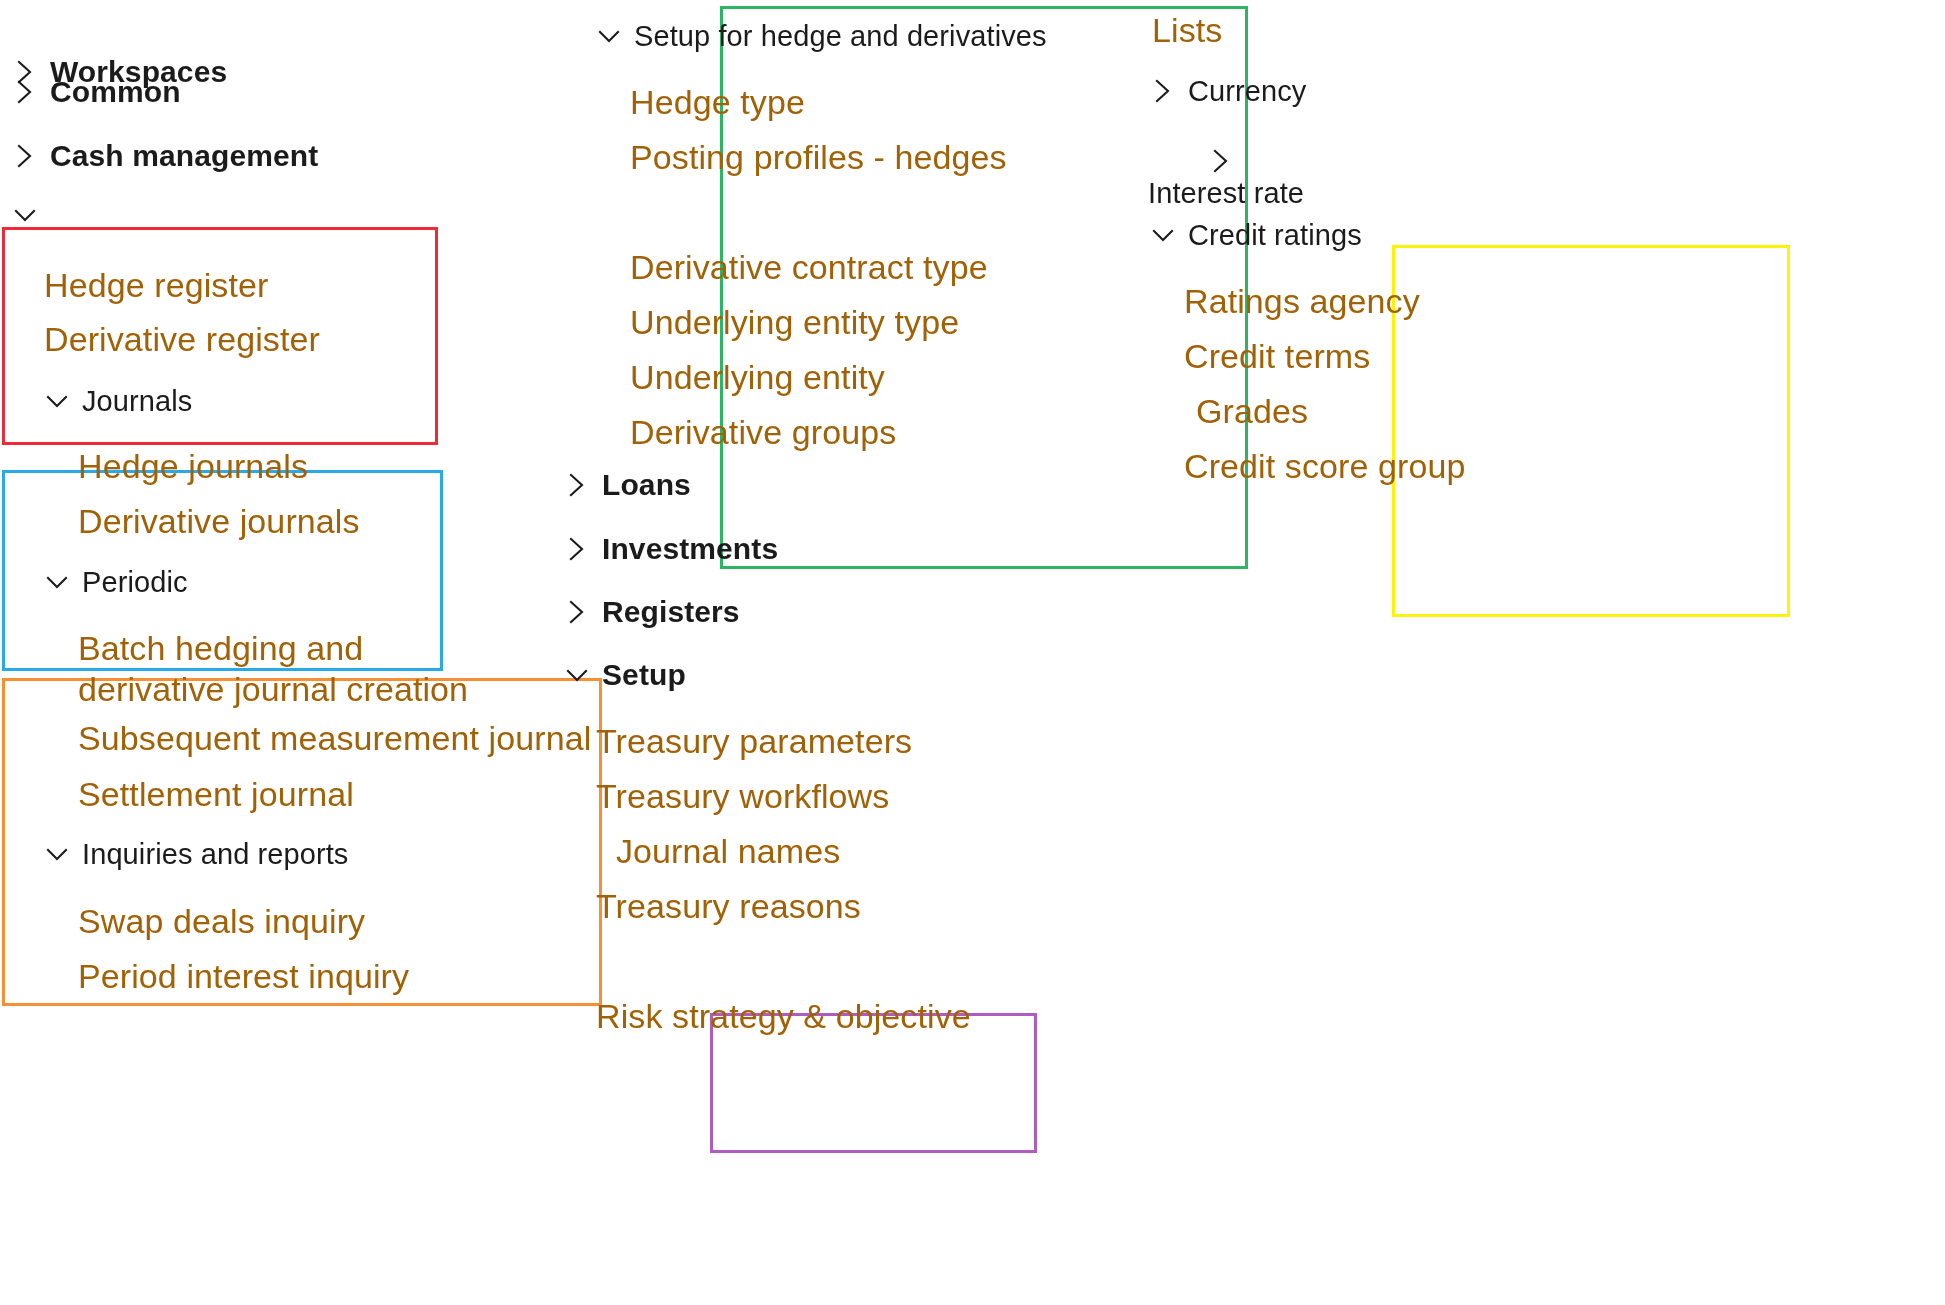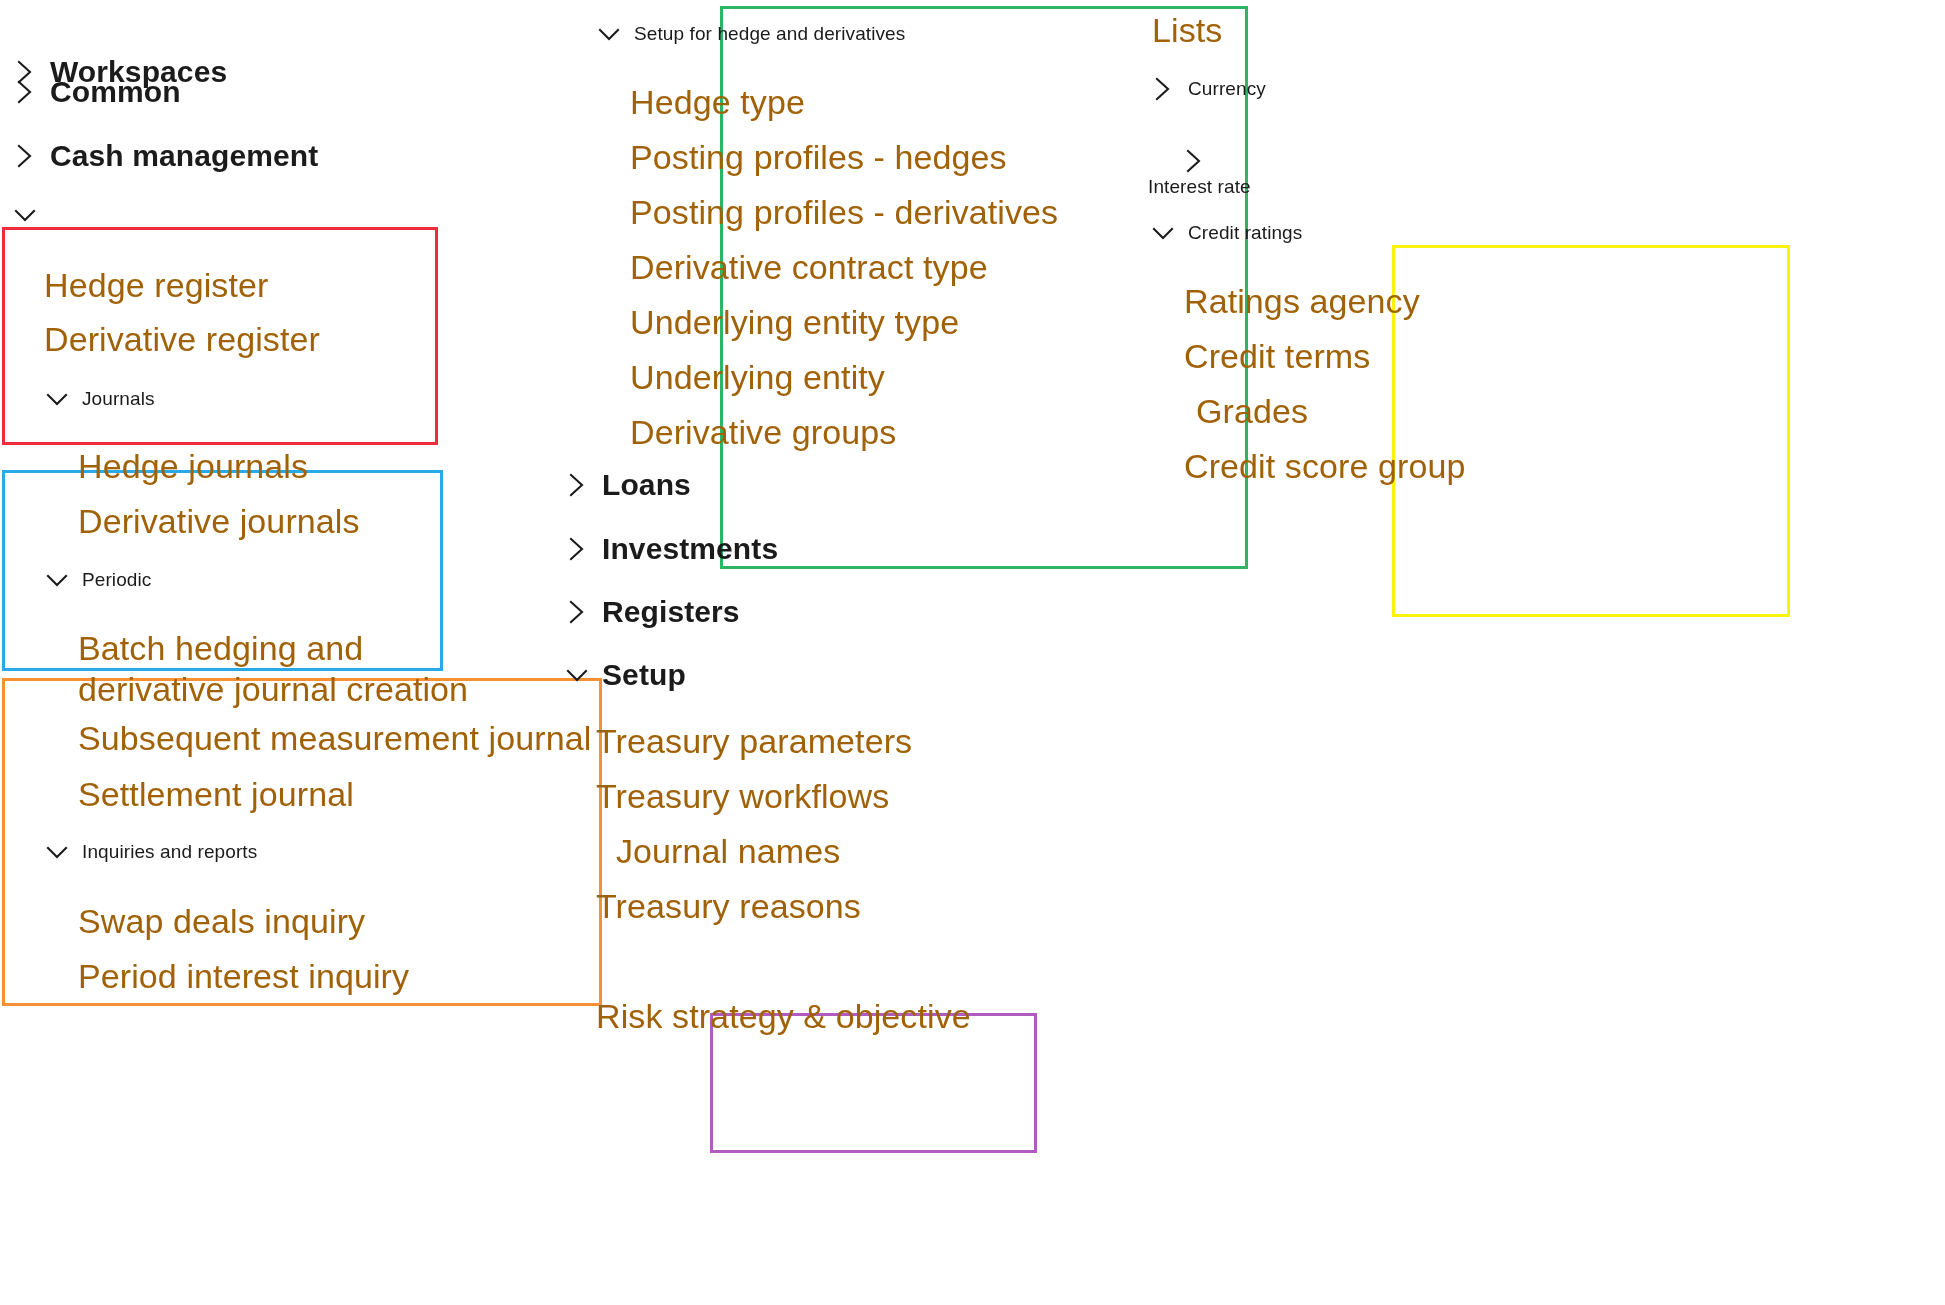--- a/index.html
+++ b/index.html
@@ -42,21 +42,21 @@
   }
   .chev svg { display: block; }
 
   .lbl-group {
     font-size: 30px;
     font-weight: 700;
     color: #1b1b1b;
     letter-spacing: .1px;
   }
   .lbl-sub {
-    font-size: 19px;
+    font-size: 29px;
     font-weight: 400;
     color: #1b1b1b;
     letter-spacing: .1px;
   }
   .lbl-link {
     font-size: 34px;
     font-weight: 400;
     color: #a16207;
     letter-spacing: .1px;
   }
@@ -202,23 +202,20 @@
   </div>
 
   <div class="nav-row" style="left:630px; top:82px;">
     <span class="lbl-link">Hedge type</span>
   </div>
 
   <div class="nav-row" style="left:630px; top:137px;">
     <span class="lbl-link">Posting profiles - hedges</span>
   </div>
 
-  <div class="nav-row" style="left:630px; top:192px;">
-    <span class="lbl-link">Posting profiles - derivatives</span>
-  </div>
 
   <div class="nav-row" style="left:630px; top:247px;">
     <span class="lbl-link">Derivative contract type</span>
   </div>
 
   <div class="nav-row" style="left:630px; top:302px;">
     <span class="lbl-link">Underlying entity type</span>
   </div>
 
   <div class="nav-row" style="left:630px; top:357px;">

